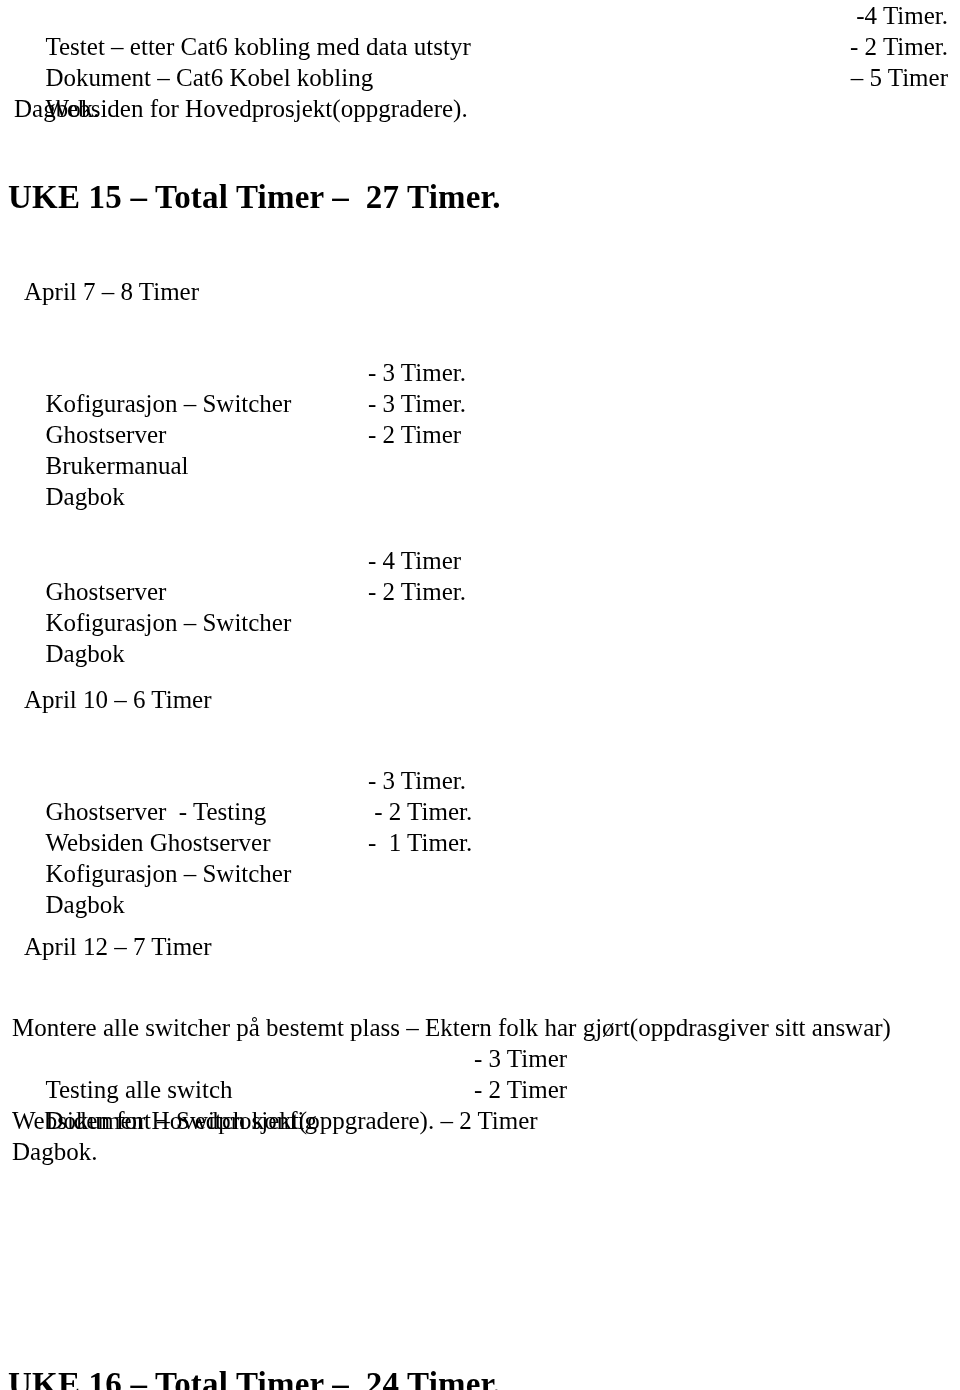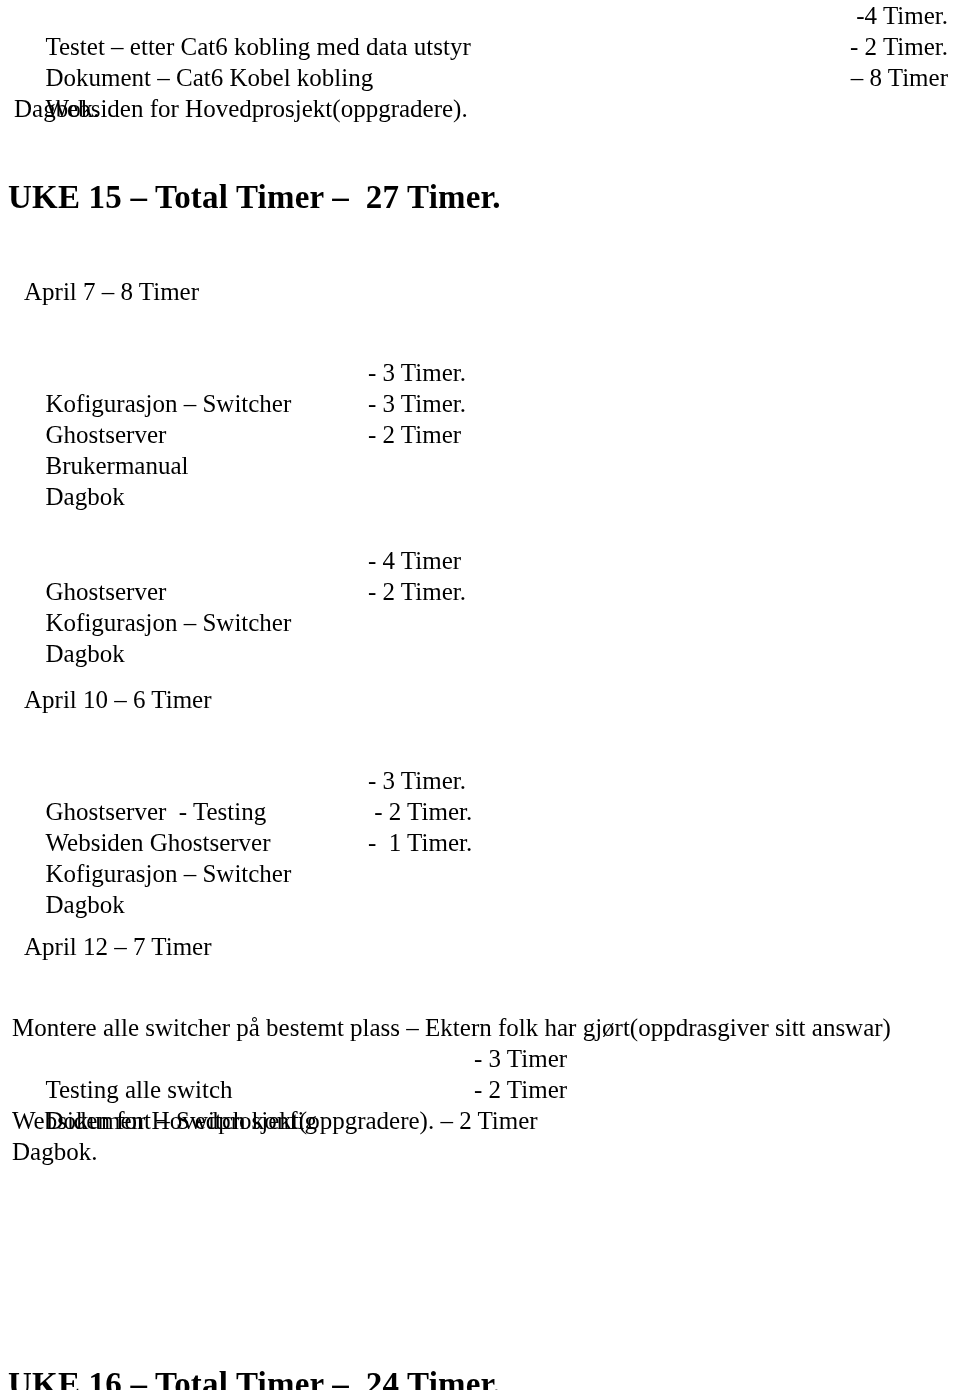--- a/index.html
+++ b/index.html
@@ -113,21 +113,21 @@
     <div class="row">
       <span class="label">Testet – etter Cat6 kobling med data utstyr</span>
       <span class="hours">-4 Timer.</span>
     </div>
     <div class="row">
       <span class="label">Dokument – Cat6 Kobel kobling</span>
       <span class="hours">- 2 Timer.</span>
     </div>
     <div class="row">
       <span class="label">Websiden for Hovedprosjekt(oppgradere).</span>
-      <span class="hours">– 8 Timer</span>
+      <span class="hours">– 5 Timer</span>
     </div>
   </div>
   <div class="dagbok-line">Dagbok.</div>
 
   <div class="spacer-56"></div>
 
   <h1 class="week-heading">UKE 15 – Total Timer –  27 Timer.</h1>
 
   <div class="spacer-46"></div>
 

